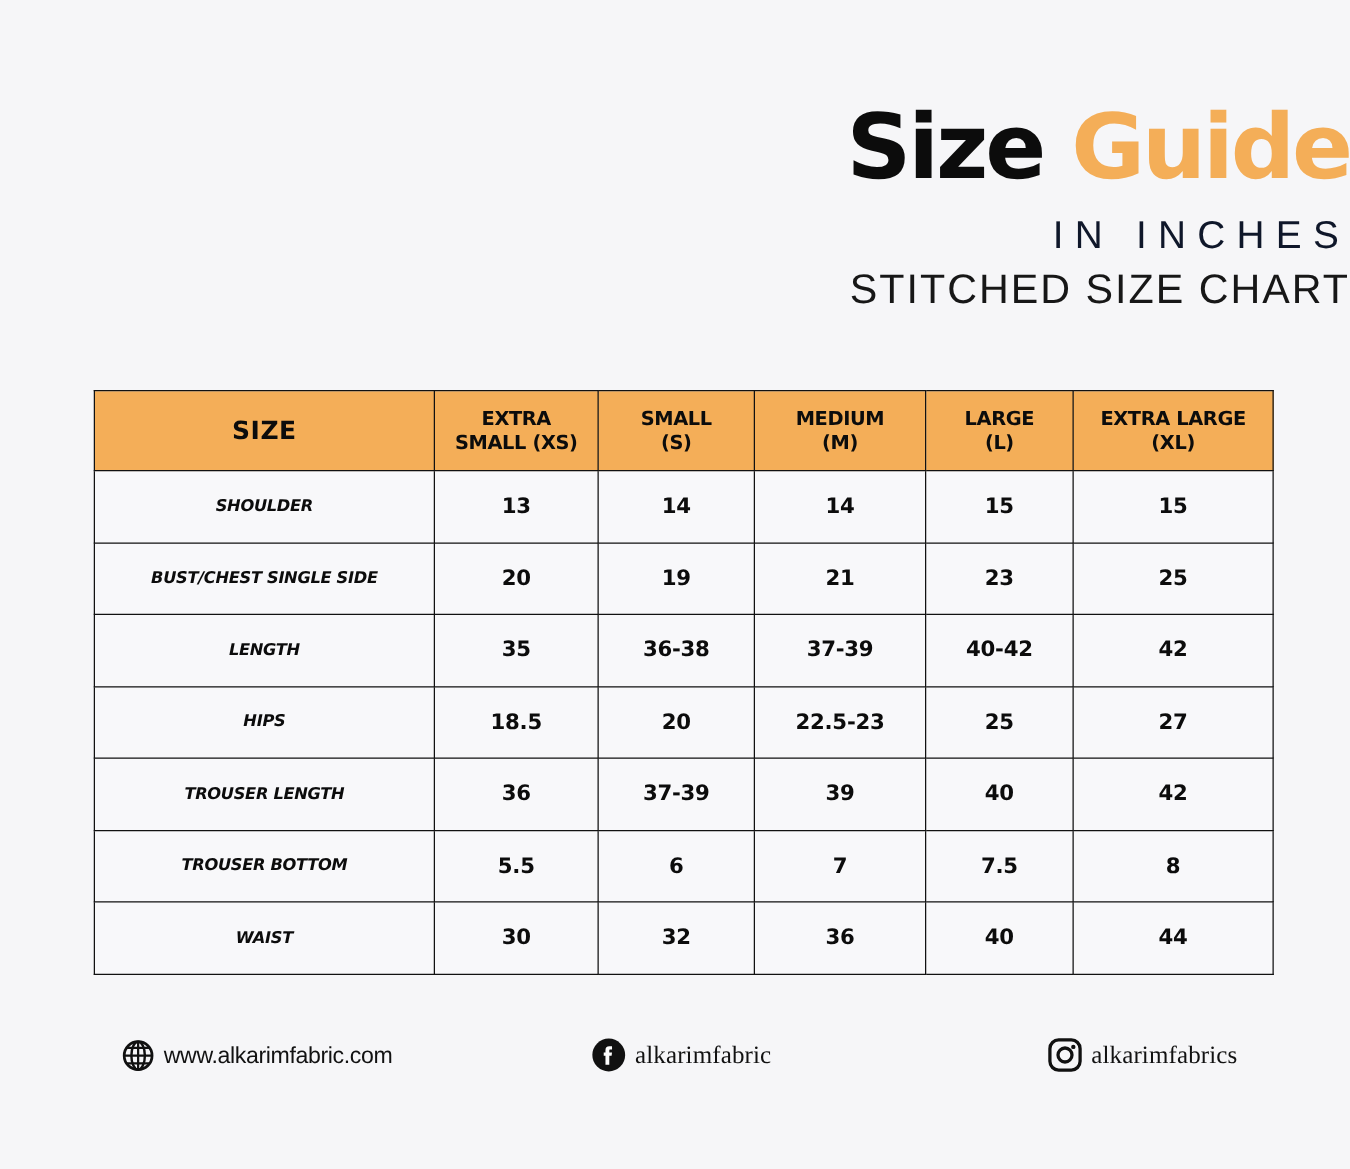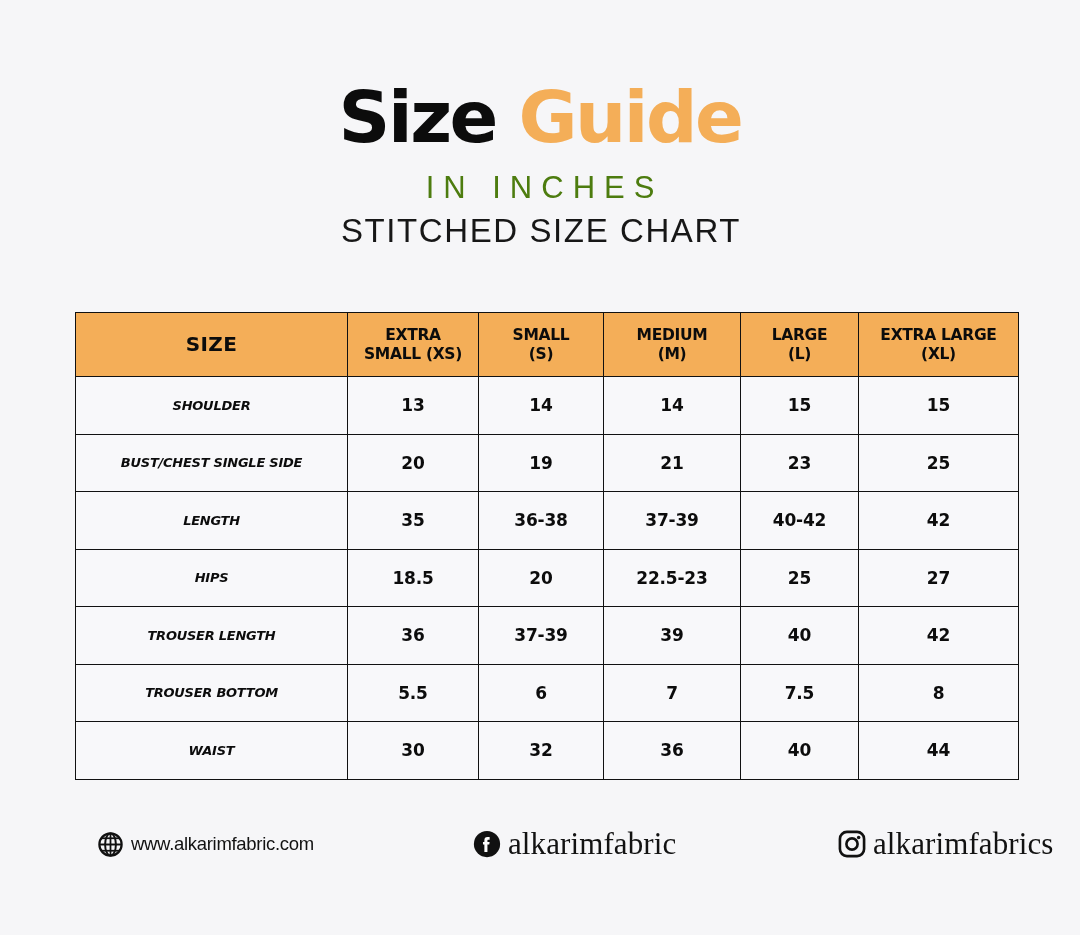--- a/index.html
+++ b/index.html
@@ -22,40 +22,40 @@
     width: 1080px;
     height: 935px;
   }
 
   
   .title-block {
     position: absolute;
     top: 76px;
     left: 0;
     width: 1080px;
-    text-align: center;
+    text-align: right;
   }
 
   .main-title {
     font-family: "DejaVu Sans", sans-serif;
     font-size: 72px;
     font-weight: bold;
     line-height: 82px;
     letter-spacing: -2.5px;
     white-space: nowrap;
   }
   .title-word-1 { color: #0c0c0c; }
   .title-word-2 { color: #f4ae58; }
 
   .subtitle-1 {
     font-family: "Liberation Sans", sans-serif;
     font-size: 31px;
     font-weight: 400;
     letter-spacing: 9px;
-    color: #4d7c0f;
+    color: #0f172a;
     line-height: 40px;
     margin-top: 10px;
     padding-left: 9px;
   }
 
   .subtitle-2 {
     font-family: "Liberation Sans", sans-serif;
     font-size: 33px;
     font-weight: 400;
     letter-spacing: 1.6px;
@@ -152,21 +152,21 @@
     color: #121212;
     white-space: nowrap;
   }
   .footer-text.sans {
     font-family: "Liberation Sans", sans-serif;
     letter-spacing: -0.3px;
     font-size: 18.5px;
   }
   .footer-text.serif {
     font-family: "Liberation Serif", serif;
-    font-size: 31px;
+    font-size: 20px;
     letter-spacing: 0.1px;
   }
 
   .icon { flex: 0 0 auto; display: block; line-height: 0; }
 </style>
 </head>
 <body>
 
 <div class="page">
 

